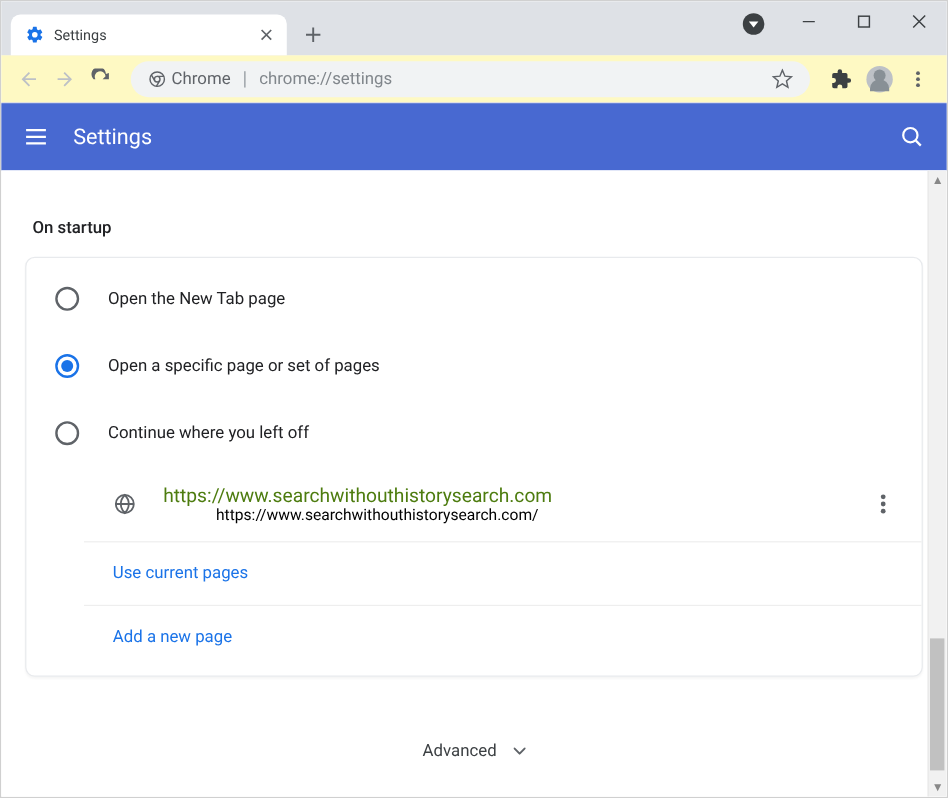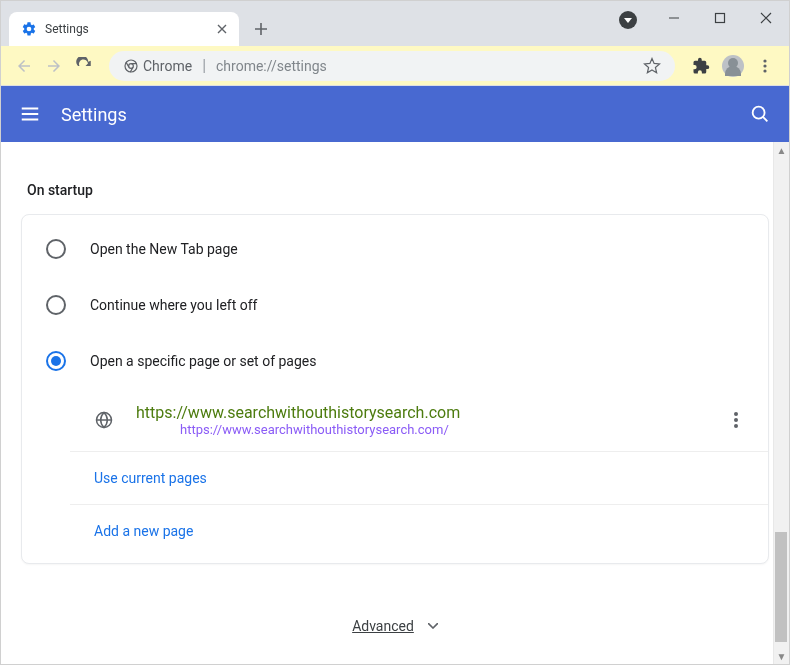--- a/index.html
+++ b/index.html
@@ -47,27 +47,27 @@
 .radio-row { display: flex; align-items: center; padding: 18px 24px; cursor: pointer; }
 .radio { width: 20px; height: 20px; border: 2px solid #5f6368; border-radius: 50%; margin-right: 24px; flex-shrink: 0; position: relative; }
 .radio.selected { border-color: #1a73e8; }
 .radio.selected::after { content:''; position:absolute; width:10px; height:10px; background:#1a73e8; border-radius:50%; top:3px; left:3px; }
 .radio-label { font-size: 14px; color: #202124; }
 .nested { padding-left: 48px; }
 .page-entry { display: flex; align-items: center; padding: 14px 20px 14px 24px; border-bottom: 1px solid #eee; }
 .globe { width: 20px; height: 20px; color: #5f6368; margin-right: 22px; flex-shrink: 0; }
 .page-text { flex: 1; }
 .page-url { font-size: 16px; color: #4d7c0f; }
-.page-suburl { font-size: 13px; color: #8b5cf6; padding-left: 44px; }
+.page-suburl { font-size: 13px; color: #000000; padding-left: 44px; }
 .dots { color: #5f6368; width: 24px; text-align: center; cursor: pointer; }
 .dots span{ display:block; width:4px; height:4px; background:#5f6368; border-radius:50%; margin:2px auto; }
 .link-row { padding: 18px 24px; font-size: 14px; color: #1a73e8; cursor: pointer; border-bottom: 1px solid #eee; }
 .link-row:last-child { border-bottom: none; }
 
-.advanced { display: flex; align-items: center; justify-content: center; padding: 14px 0 30px 0; font-size: 14px; color: #3c4043; cursor: pointer; text-decoration: underline; }
+.advanced { display: flex; align-items: center; justify-content: center; padding: 14px 0 30px 0; font-size: 14px; color: #3c4043; cursor: pointer; }
 .advanced-caret { margin-left: 14px; }
 
 
 .scroll-track { position:absolute; right:0; top:0; bottom:0; width:16px; background:#f1f1f1; border-left:1px solid #e8e8e8; }
 .scroll-arrow { height:16px; display:flex; align-items:center; justify-content:center; color:#888; font-size:10px; }
 .scroll-thumb { position:absolute; right:2px; width:12px; background:#c1c1c1; border-radius:0; }
 
 svg { display: block; }
 </style>
 </head>
@@ -179,26 +179,26 @@
 
 <div class="content-wrap">
   <div class="content">
     <div class="section-title">On startup</div>
     <div class="card">
       <div class="radio-row">
         <div class="radio"></div>
         <span class="radio-label">Open the New Tab page</span>
       </div>
       <div class="radio-row">
+        <div class="radio selected"></div>
+        <span class="radio-label">Open a specific page or set of pages</span>
+      </div>
+      <div class="radio-row">
         <div class="radio"></div>
         <span class="radio-label">Continue where you left off</span>
-      </div>
-      <div class="radio-row">
-        <div class="radio selected"></div>
-        <span class="radio-label">Open a specific page or set of pages</span>
       </div>
       <div class="nested">
         <div class="page-entry">
           <span class="globe">
             <svg viewBox="0 0 24 24" width="20" height="20">
                 <circle cx="12" cy="12" r="9" fill="none" stroke="#5f6368" stroke-width="1.8"></circle>
                 <path d="M3 12h18M12 3c2.5 2.5 4 5.5 4 9s-1.5 6.5-4 9c-2.5-2.5-4-5.5-4-9s1.5-6.5 4-9z" fill="none" stroke="#5f6368" stroke-width="1.8"></path>
               </svg>
           </span>
           <div class="page-text">

